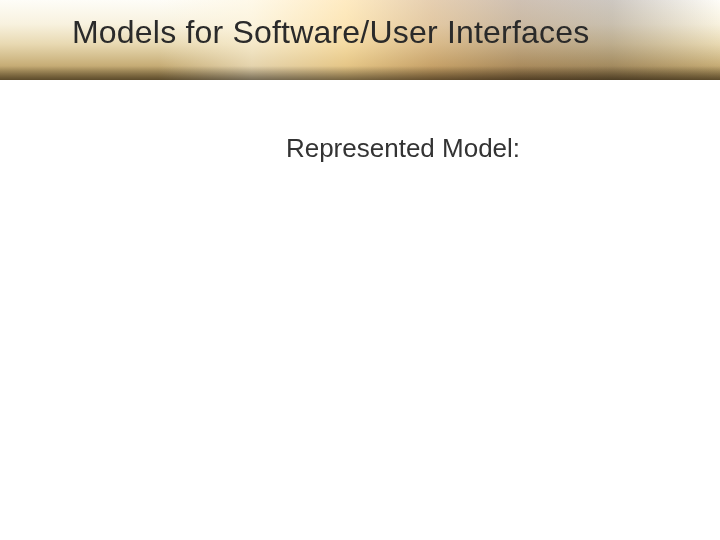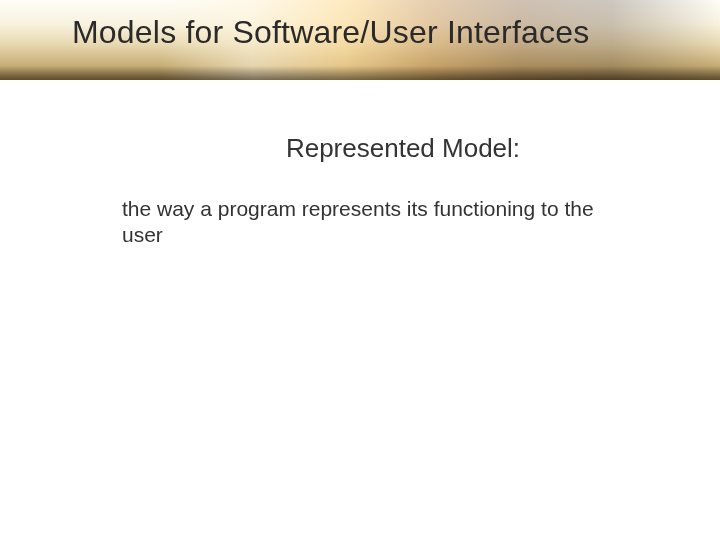--- a/index.html
+++ b/index.html
@@ -77,14 +77,13 @@
     color: #333333;
   }
 </style>
 </head>
 <body>
 
 <div class="slide">
   <div class="title-band"></div>
   <div class="title">Models for Software/User Interfaces</div>
   <div class="subtitle">Represented Model:</div>
-  <div class="body-text">the way a program represents its functioning to the user</div>
 </div>
 
 </body></html>

